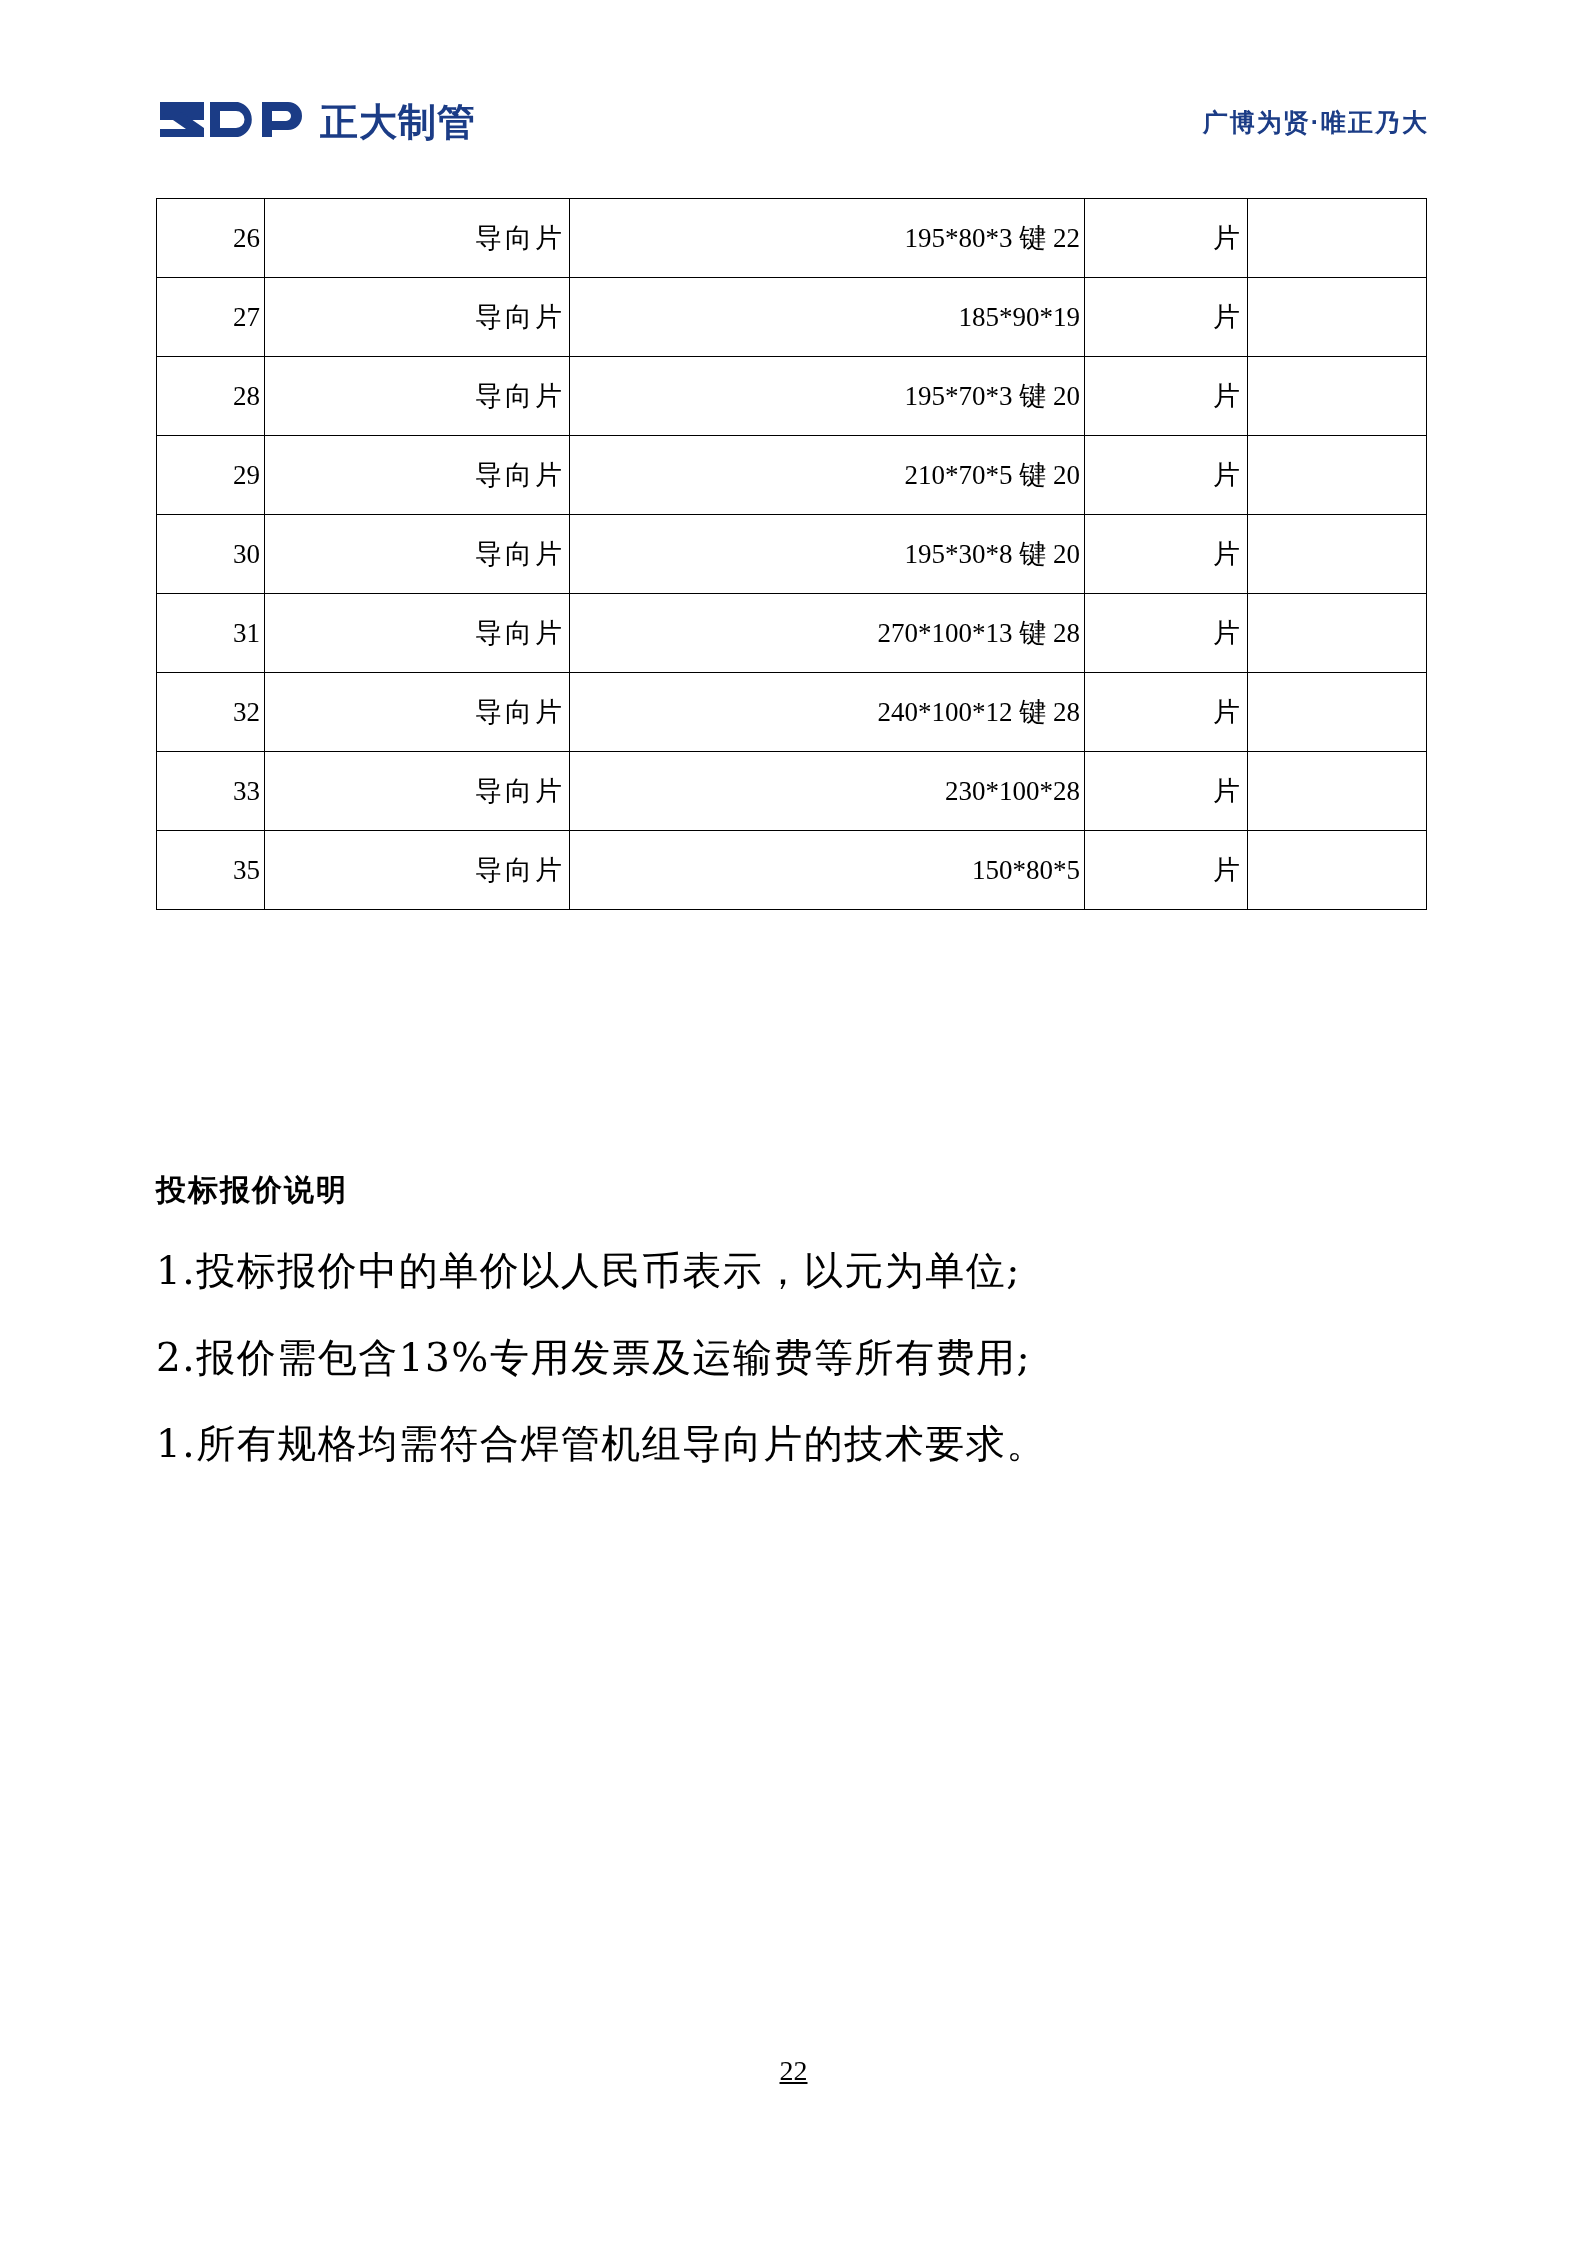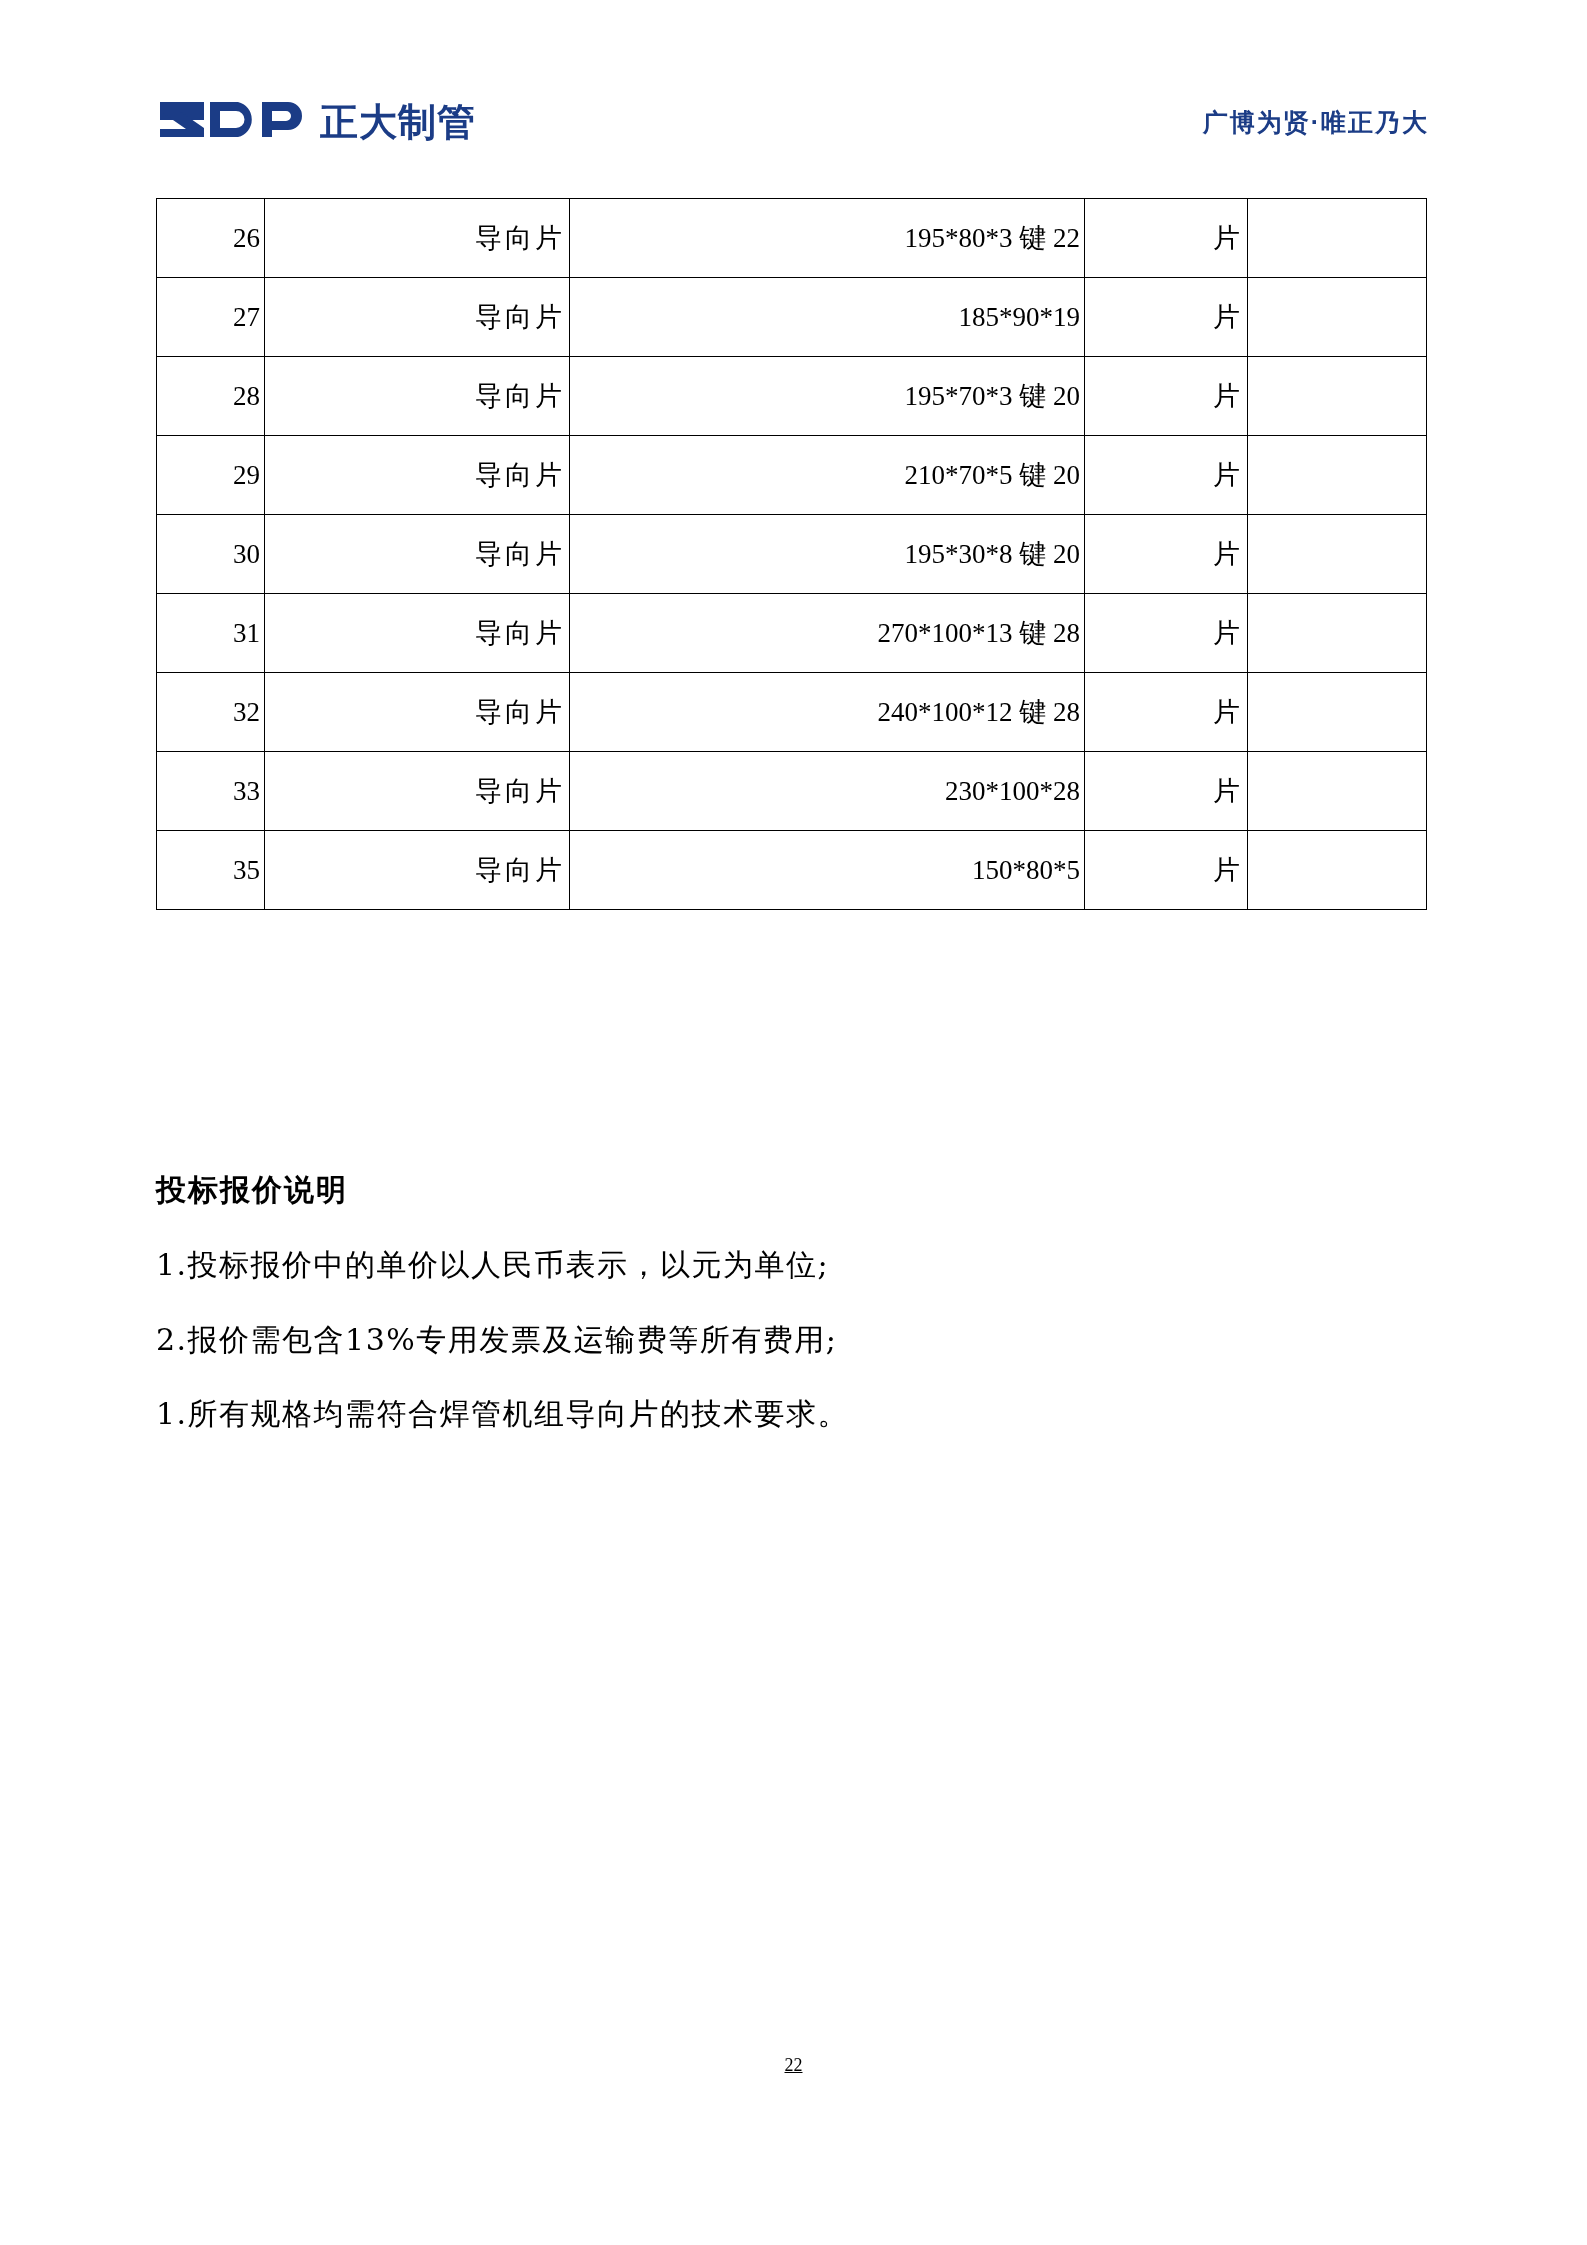--- a/index.html
+++ b/index.html
@@ -101,34 +101,34 @@
   }
   .notes-title {
     font-family: "DejaVu Serif", "Liberation Serif", serif;
     font-weight: bold;
     font-size: 30px;
     letter-spacing: 2px;
     margin: 0 0 34px 0;
   }
   .notes-item {
     font-family: "DejaVu Serif", "Liberation Serif", serif;
-    font-size: 30px;
+    font-size: 39px;
     letter-spacing: 1.5px;
     margin: 0 0 34px 0;
     line-height: 1.35;
   }
 
   
   .page-number {
     position: absolute;
     top: 2055px;
     left: 0;
     width: 100%;
     text-align: center;
-    font-size: 18px;
+    font-size: 28px;
     font-family: "Liberation Serif", serif;
     text-decoration: underline;
   }
 </style>
 </head>
 <body>
 
 <div class="page">
 
   <div class="header">

